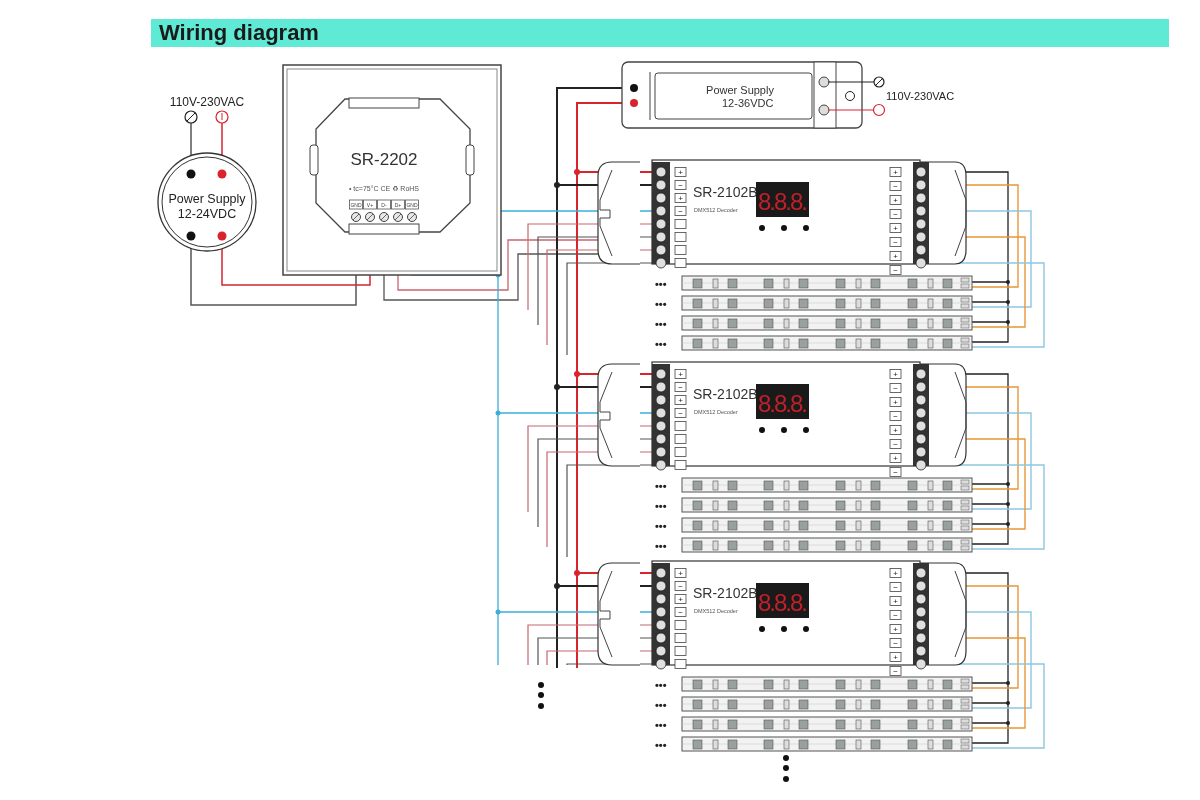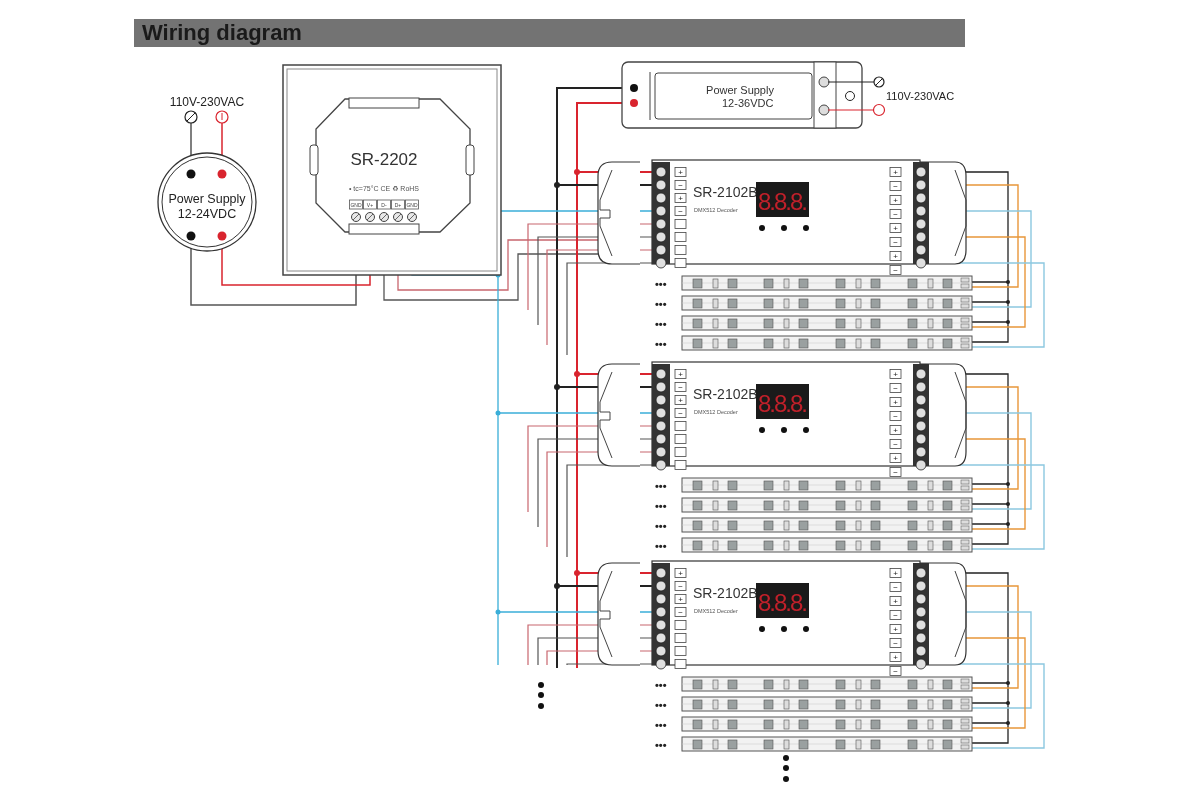--- a/index.html
+++ b/index.html
@@ -1,17 +1,17 @@
 <!DOCTYPE html>
 <html><head>
 <meta charset="utf-8">
 <style>
   html,body{margin:0;padding:0;background:#ffffff;}
   body{width:1200px;height:800px;position:relative;overflow:hidden;font-family:"Liberation Sans",sans-serif;}
-  #title-bar{position:absolute;left:134px;top:19px;width:831px;height:28px;background:#737373;}
+  #title-bar{position:absolute;left:151px;top:19px;width:1018px;height:28px;background:#5eead4;}
   #title-text{position:absolute;left:8px;top:1px;font-size:22px;font-weight:bold;color:#1a1a1a;}
   #diagram{position:absolute;left:0;top:0;}
   svg text{font-family:"Liberation Sans",sans-serif;}
 </style>
 </head>
 <body>
 
 <div id="title-bar">
   <span id="title-text">Wiring diagram</span>
 </div>

